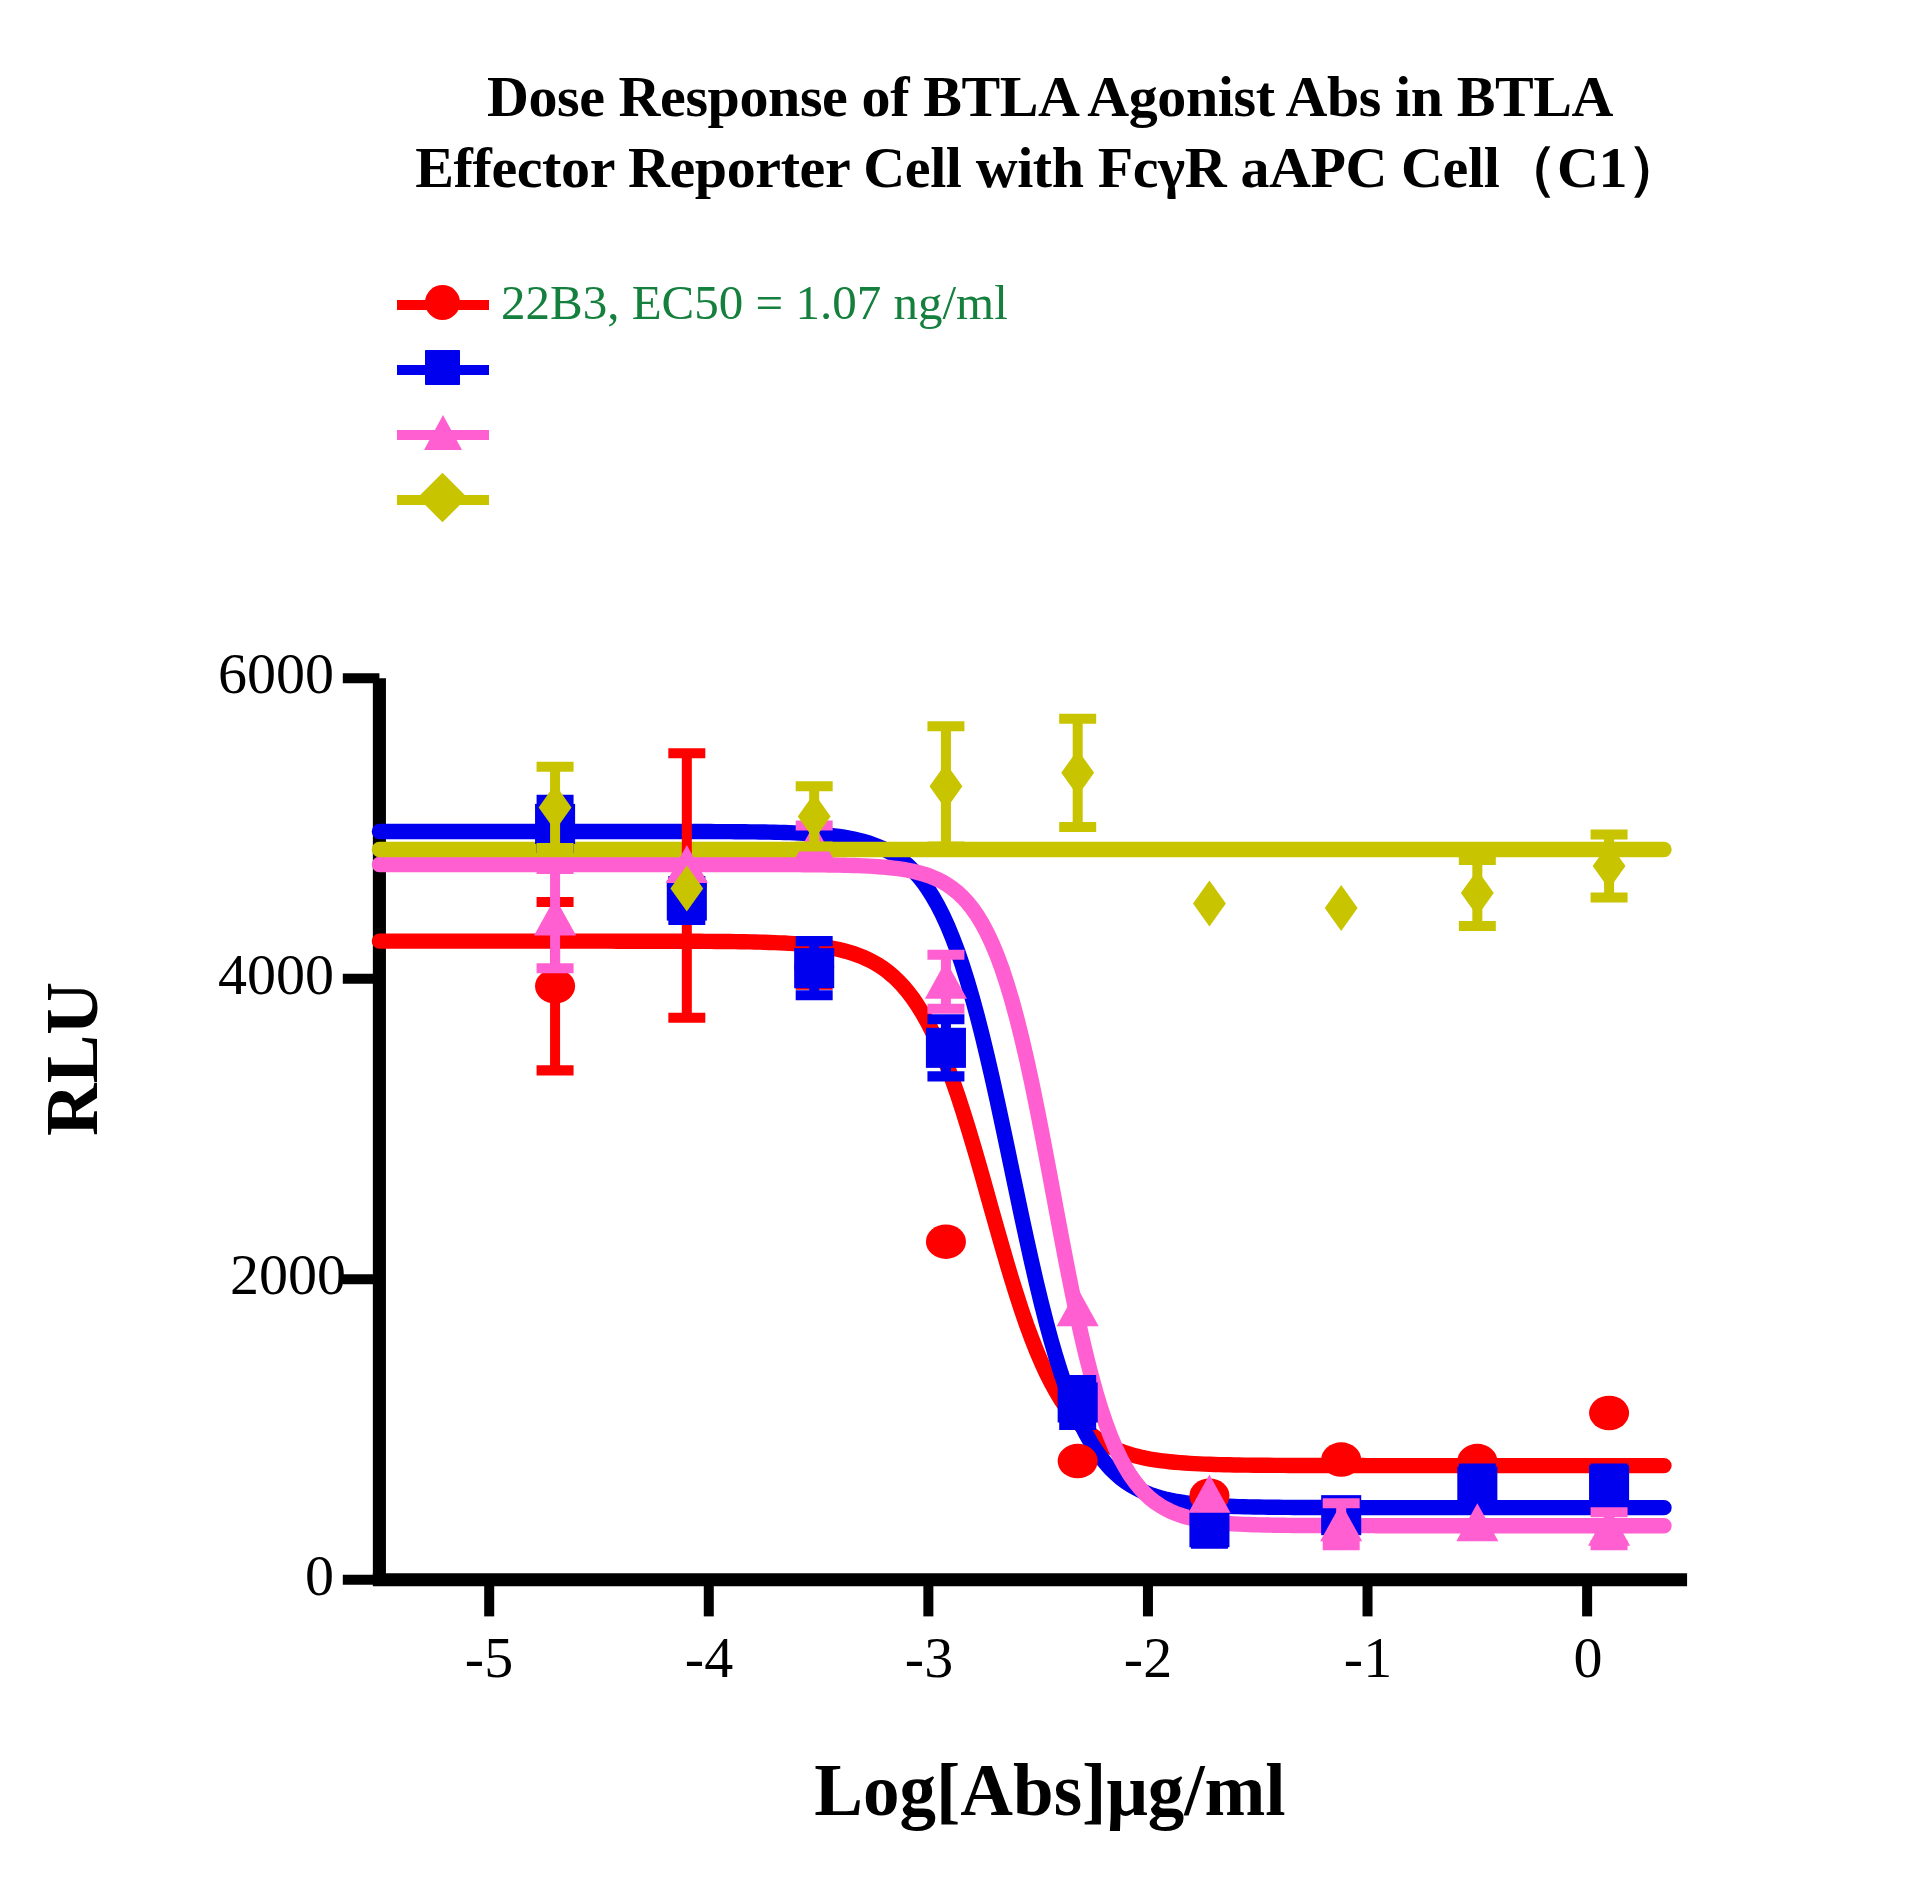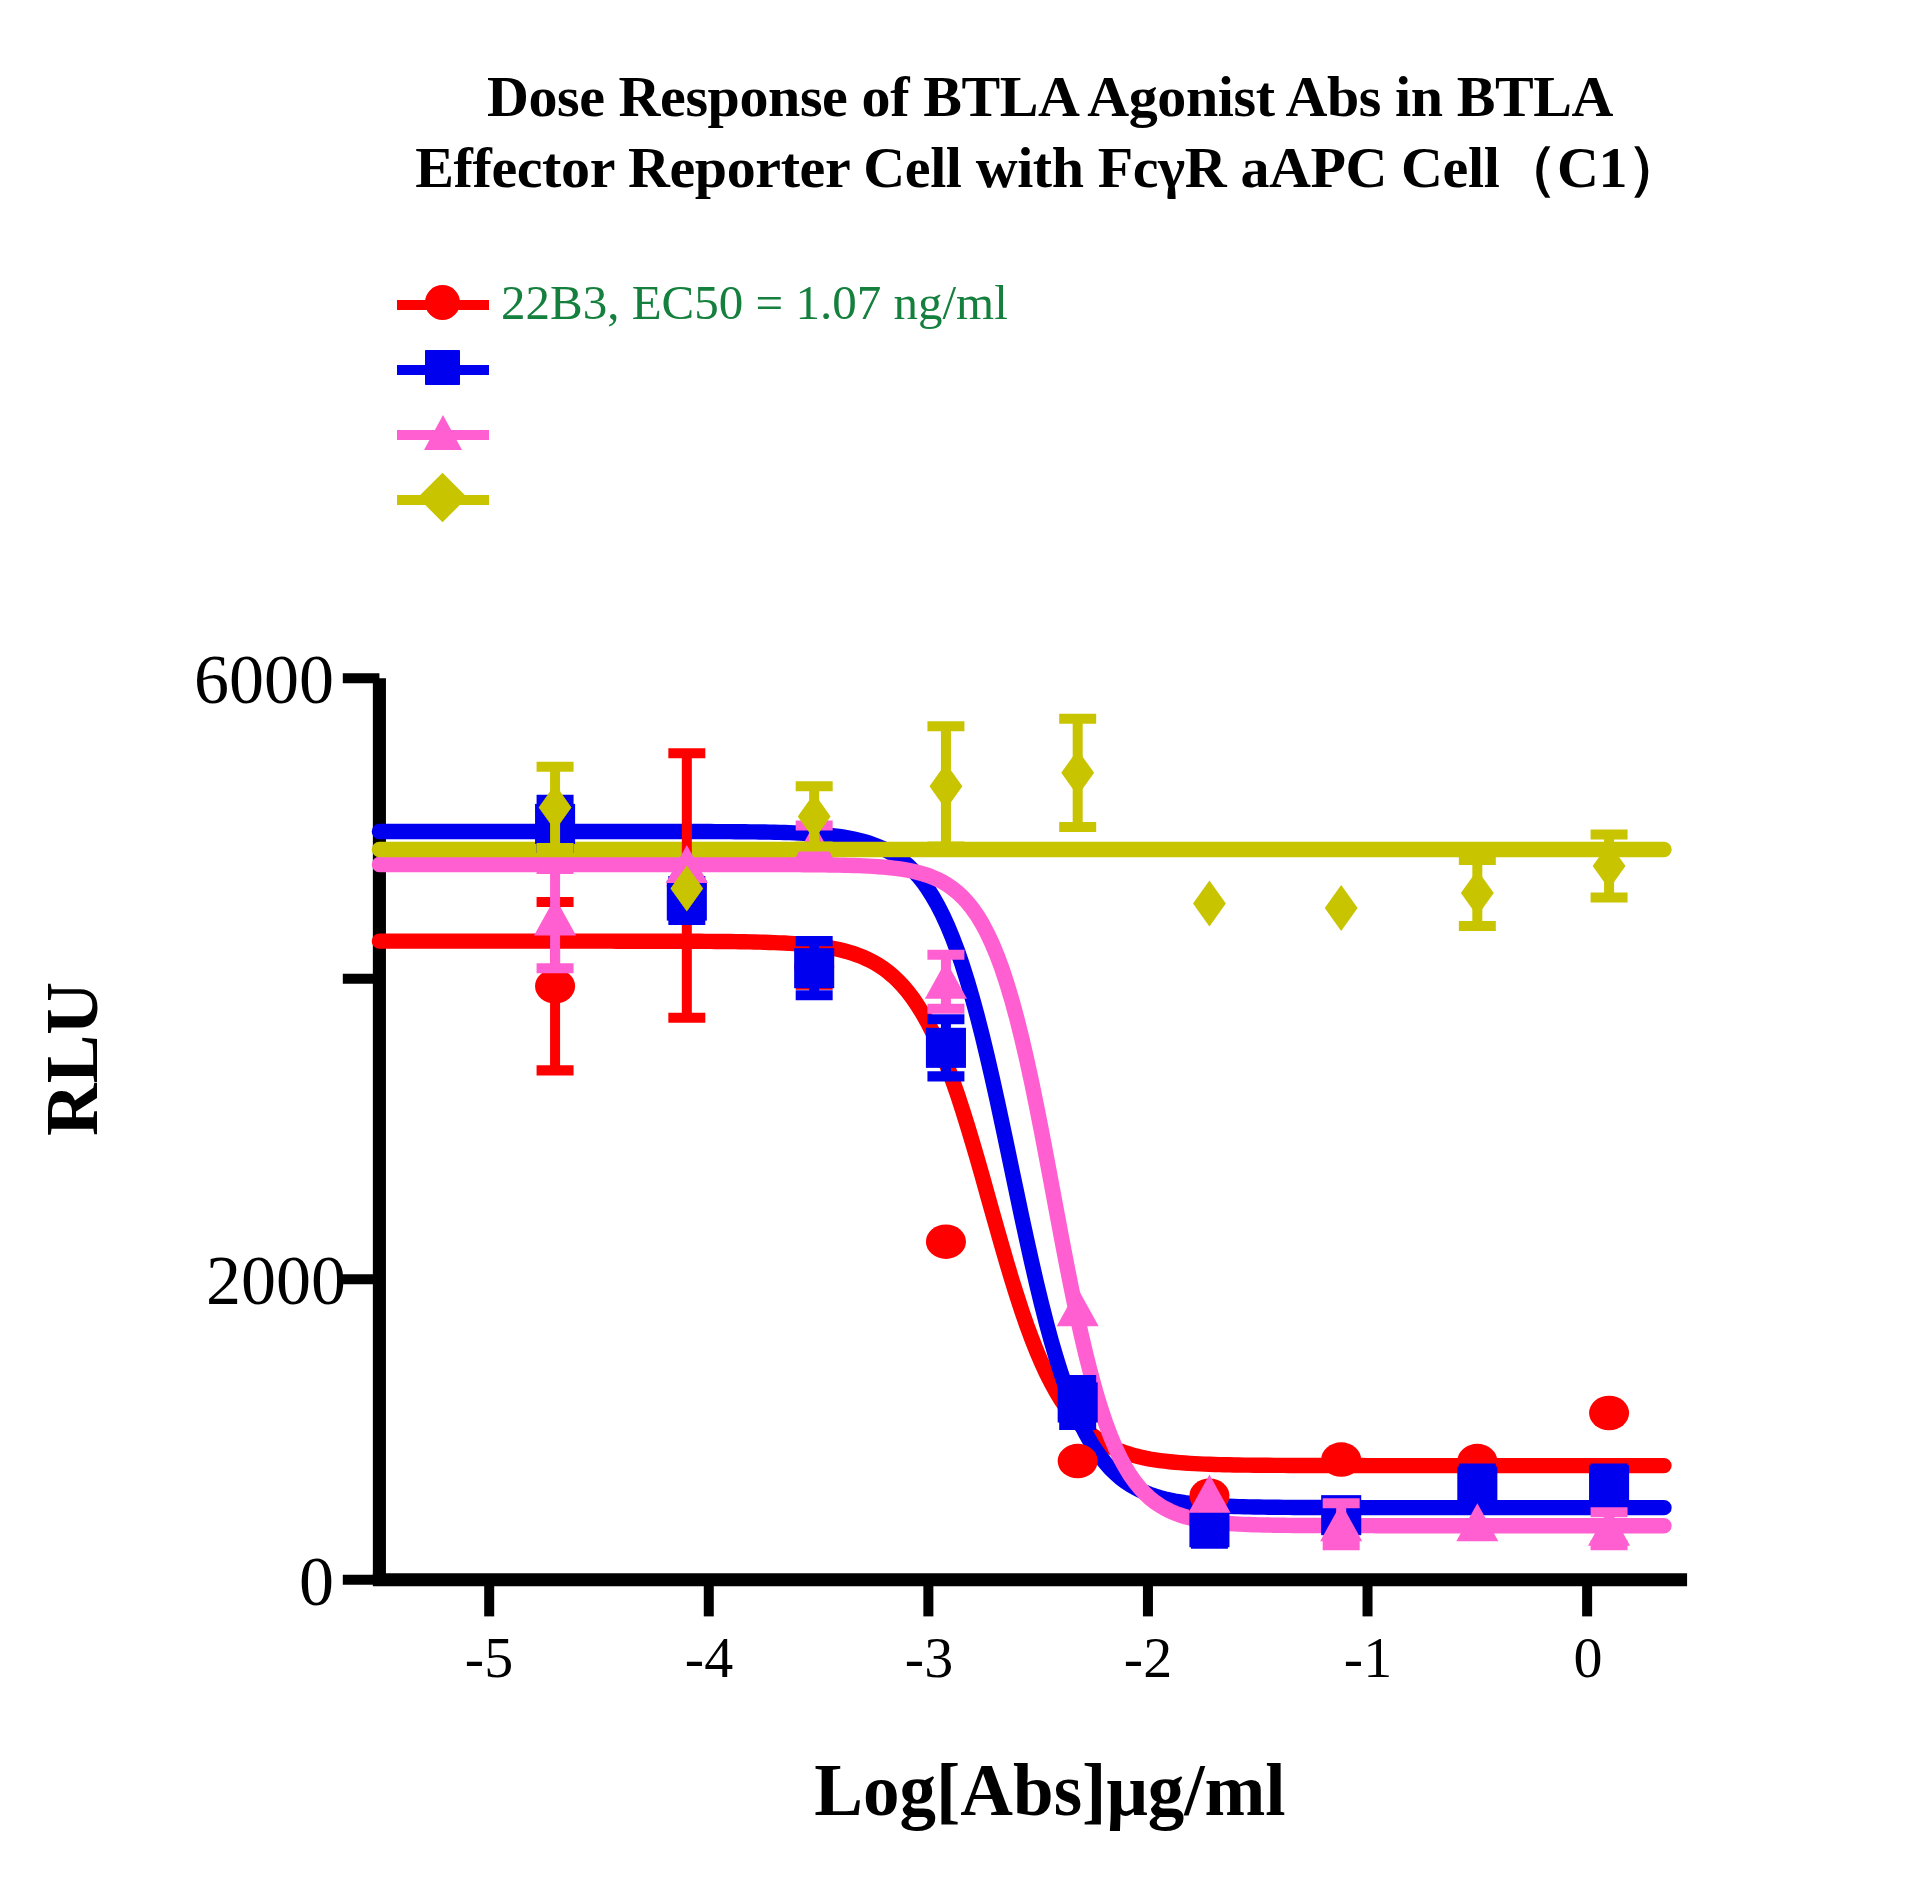--- a/index.html
+++ b/index.html
@@ -28,21 +28,21 @@
   .ylabel{
     position:absolute;left:-81px;top:1017px;width:308px;text-align:center;
     font-size:73px;font-weight:bold;color:#000;
     transform:rotate(-90deg);transform-origin:center center;
   }
   .xlabel{
     position:absolute;left:0;top:1749px;width:2100px;text-align:center;
     font-size:73px;font-weight:bold;color:#000;
   }
 
-  .ytick-lab{position:absolute;text-align:right;font-size:70px;color:#000;width:270px;}
+  .ytick-lab{position:absolute;text-align:right;font-size:58px;color:#000;width:270px;}
   .xtick-lab{position:absolute;text-align:center;font-size:58px;color:#000;width:116px;}
 
   svg.plot{position:absolute;left:0;top:0;width:2100px;height:1905px;}
 </style>
 </head>
 <body>
 
 <div id="root">
 
   <div class="title">
@@ -199,20 +199,21 @@
       <line x1="4177.478632478633" y1="2165.6" x2="4177.478632478633" y2="2329.3999999999996" stroke="#C8C400" stroke-width="26"></line>
       <line x1="4129.478632478633" y1="2165.6" x2="4225.478632478633" y2="2165.6" stroke="#C8C400" stroke-width="26"></line>
       <line x1="4129.478632478633" y1="2329.3999999999996" x2="4225.478632478633" y2="2329.3999999999996" stroke="#C8C400" stroke-width="26"></line>
       <polygon points="4177.478632478633,2187.7 4220.118632478633,2247.5 4177.478632478633,2307.3 4134.8386324786325,2247.5" fill="#C8C400"></polygon>
     </svg>
 
   <div class="ylabel">RLU</div>
   <div class="xlabel">Log[Abs]μg/ml</div>
 
   <div id="ytick0" class="ytick-lab" style="left: 64px; top: 640px;">6000</div>
+  <div id="ytick1" class="ytick-lab" style="left: 64px; top: 941px;">4000</div>
   <div id="ytick2" class="ytick-lab" style="left: 76px; top: 1241px;">2000</div>
   <div id="ytick3" class="ytick-lab" style="left: 64px; top: 1542px;">0</div>
 
   <div id="xtick0" class="xtick-lab" style="left: 431px; top: 1624px;">-5</div>
   <div id="xtick1" class="xtick-lab" style="left: 651px; top: 1624px;">-4</div>
   <div id="xtick2" class="xtick-lab" style="left: 871px; top: 1624px;">-3</div>
   <div id="xtick3" class="xtick-lab" style="left: 1090px; top: 1624px;">-2</div>
   <div id="xtick4" class="xtick-lab" style="left: 1310px; top: 1624px;">-1</div>
   <div id="xtick5" class="xtick-lab" style="left: 1530px; top: 1624px;">0</div>
 

